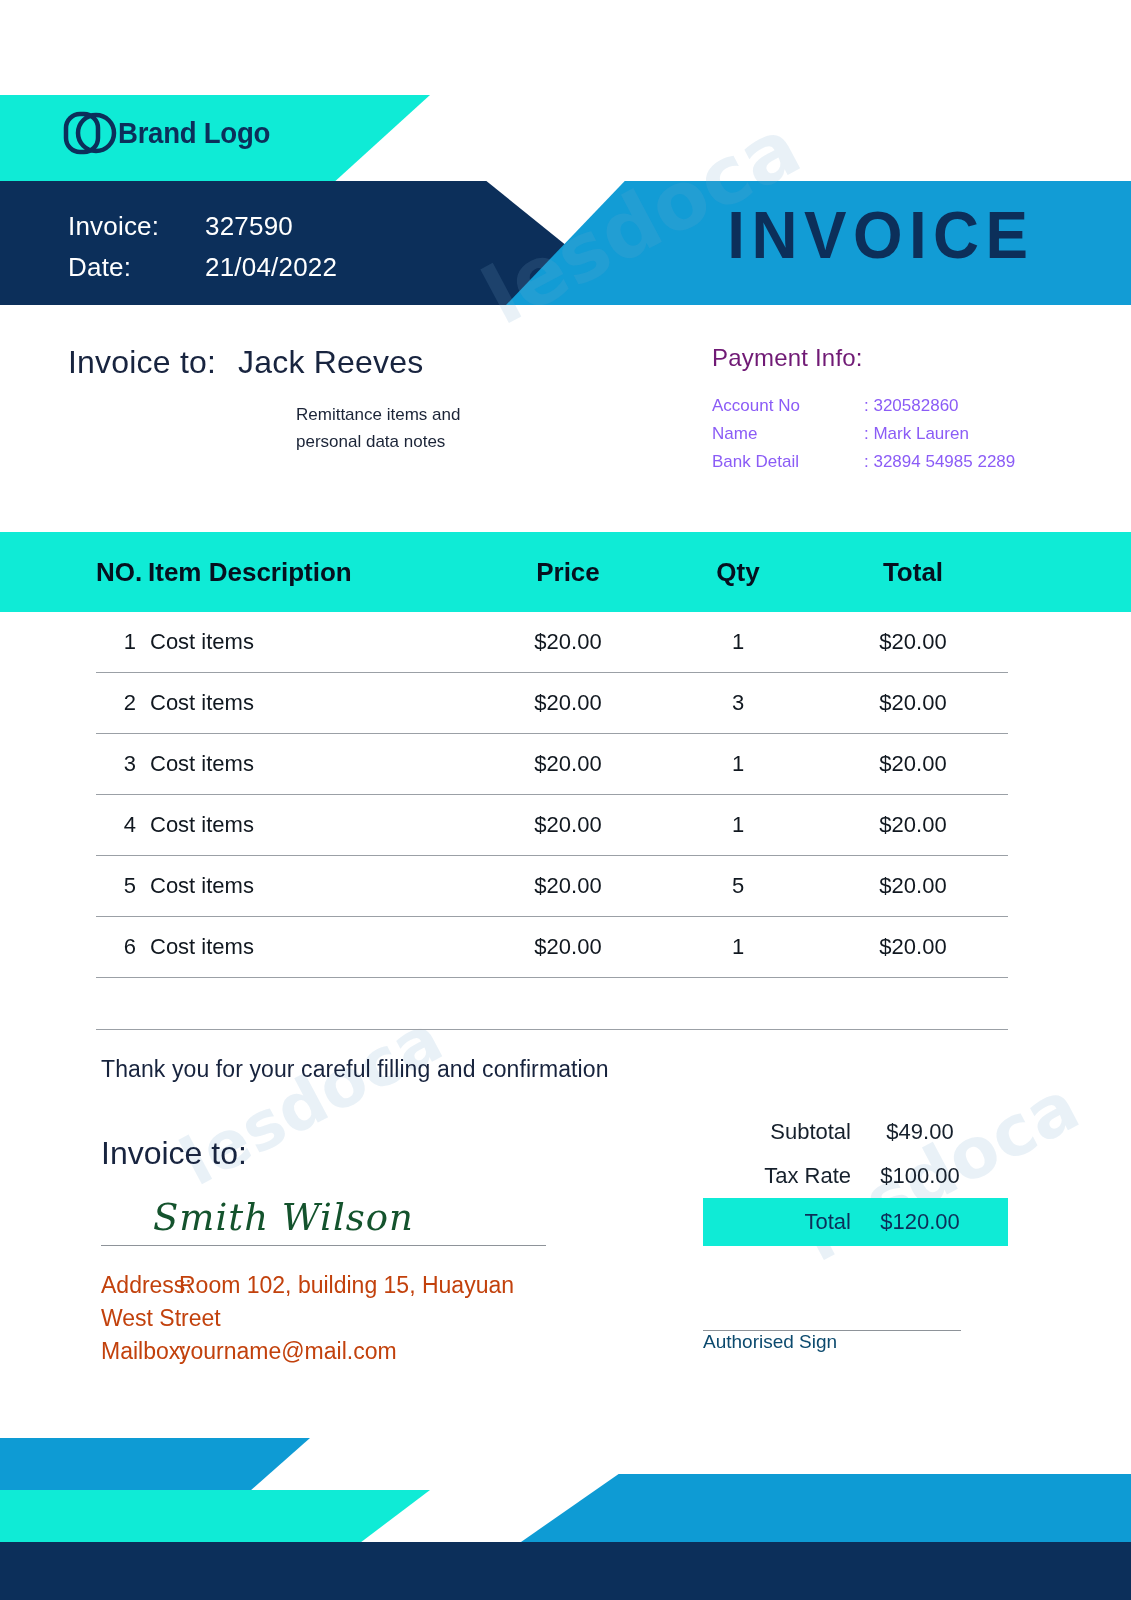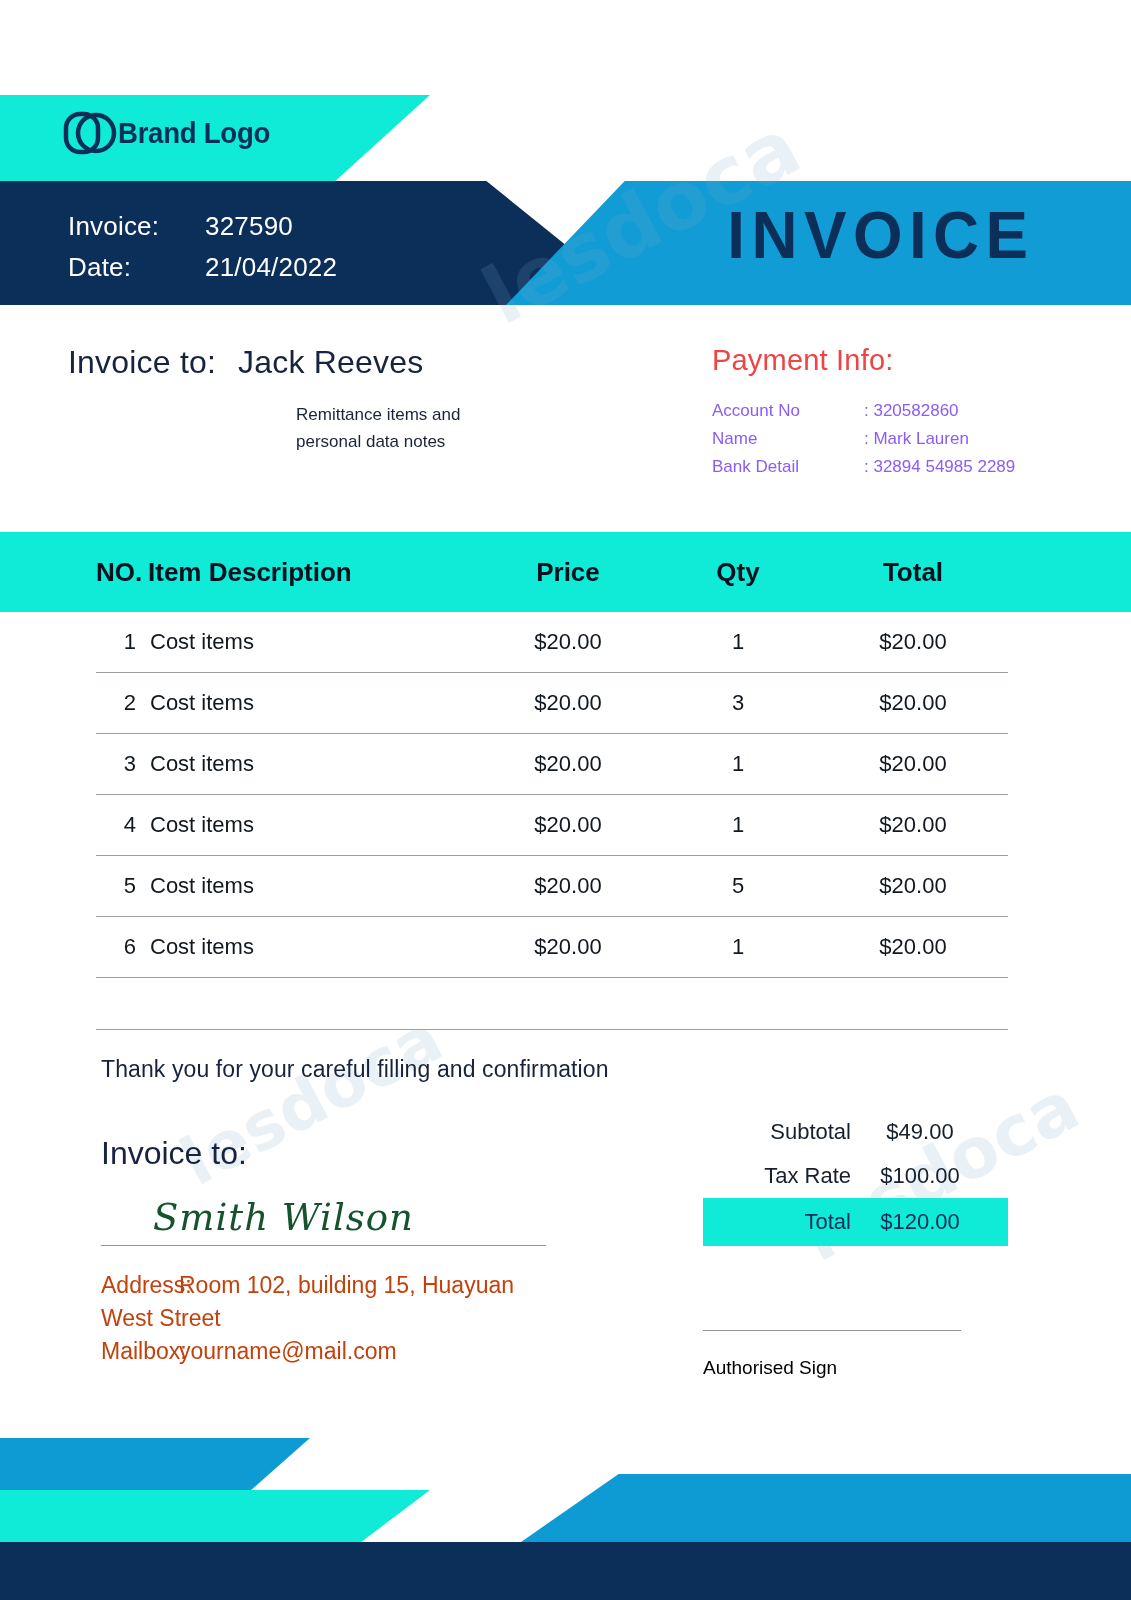--- a/index.html
+++ b/index.html
@@ -82,21 +82,21 @@
   .bill-to {
     position: absolute; left: 68px; top: 14px;
   }
   .bill-to-head { font-size: 32px; color: #18243F; white-space: nowrap; letter-spacing: 0.2px; }
   .bill-to-head .name { margin-left: 22px; }
   .bill-to-note {
     margin-top: 20px; margin-left: 228px;
     font-size: 17px; color: #1b2437; line-height: 27px;
   }
   .pay-info { position: absolute; left: 712px; top: 14px; }
-  .pay-head { font-size: 29px; color: #ef4444; letter-spacing: 0.2px; }
+  .pay-head { font-size: 24px; color: #701a75; letter-spacing: 0.2px; }
   .pay-table { margin-top: 20px; font-size: 17px; color: #8b5cf6; line-height: 28px; }
   .pay-row { display: flex; }
   .pay-key { width: 152px; }
   .pay-val { }
 
   
   .thead {
     position: absolute; left: 0; top: 532px;
     width: 1131px; height: 80px;
     background: #0FEBD6;
@@ -158,21 +158,21 @@
   }
   .totrow .lbl { width: 148px; text-align: right; padding-right: 0; }
   .totrow .val { flex: 1; text-align: center; padding-right: 44px; margin-left: 25px; }
   .totrow.grand {
     background: #0FEBD6;
     height: 48px;
     color: #0C2F5A;
   }
   .auth { position: absolute; left: 703px; top: 1330px; width: 310px; }
   .auth-rule { width: 258px; height: 1px; background: #8e9399; }
-  .auth-label { margin-top: 26px; font-size: 19px; color: #000000; }
+  .auth-label { margin-top: 0; font-size: 19px; color: #0c4a6e; }
 
   
   .f-blue-l {
     position: absolute; left: 0; top: 1438px;
     width: 310px; height: 52px;
     background: #0E9BD4;
     clip-path: polygon(0 0, 100% 0, 81% 100%, 0 100%);
   }
   .f-teal-l {
     position: absolute; left: 0; top: 1490px;

